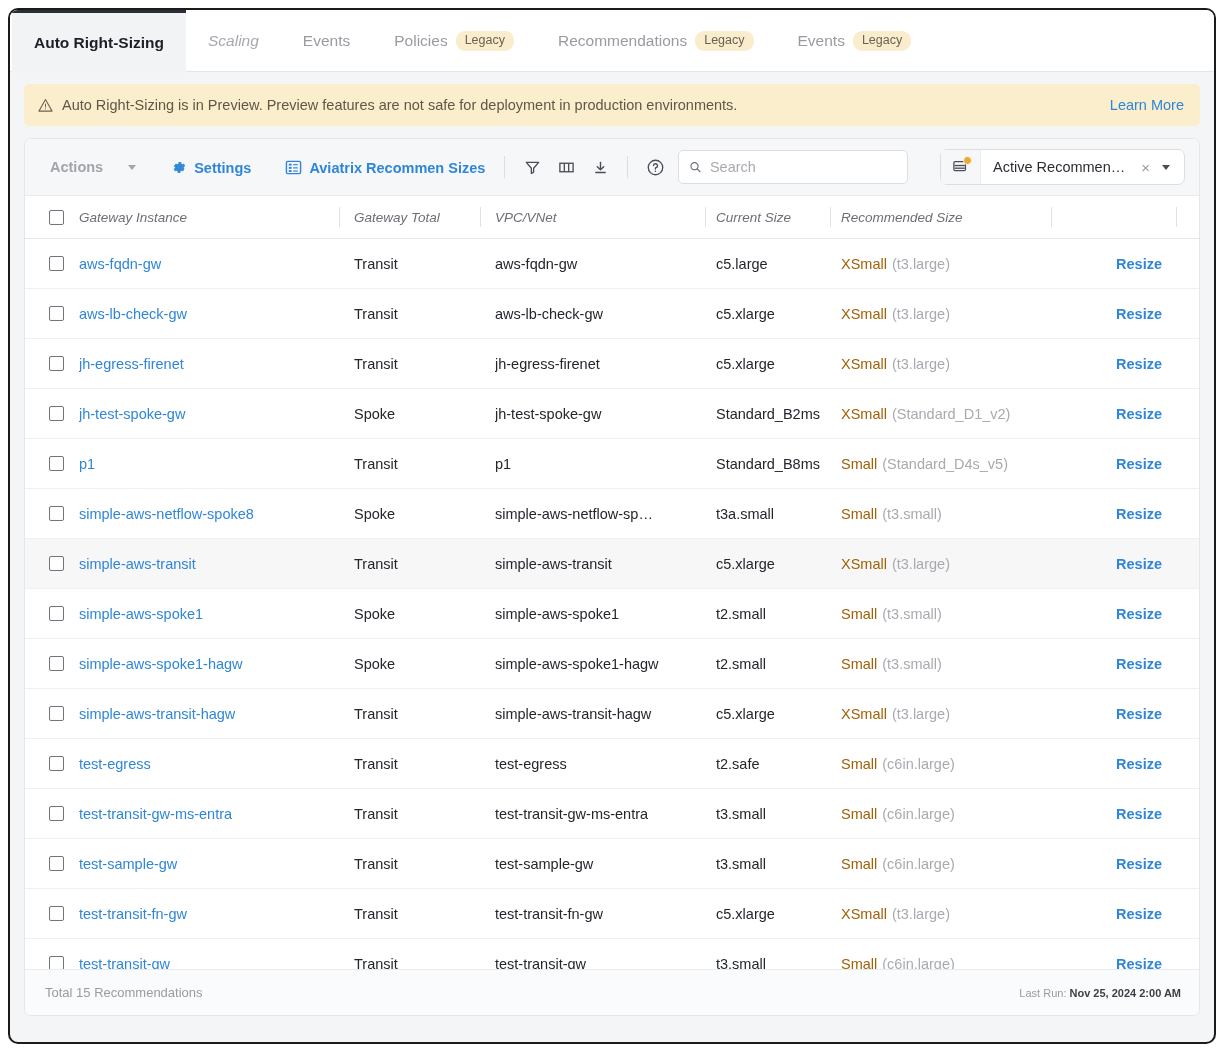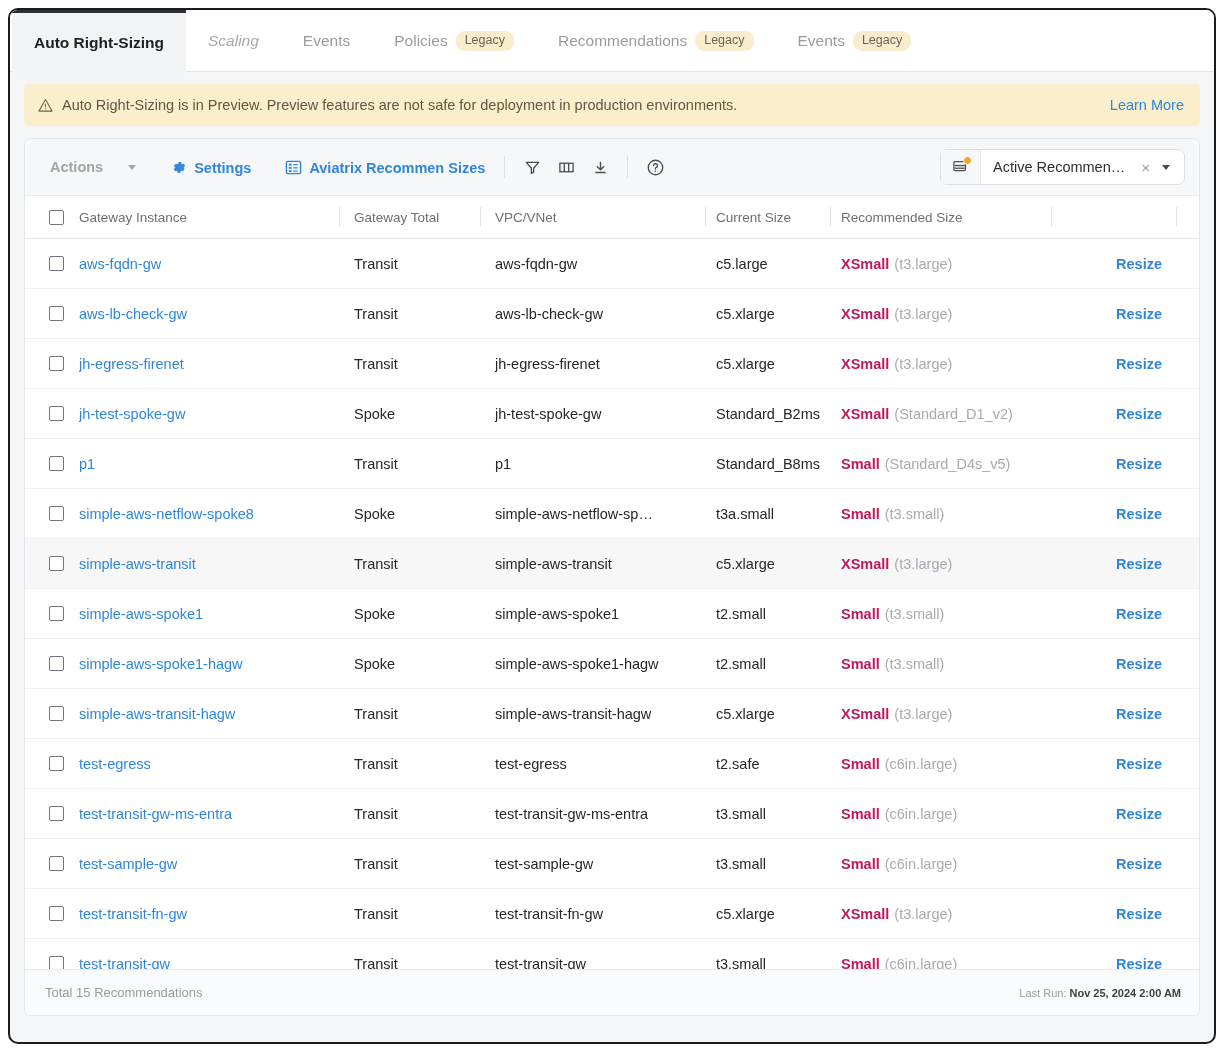--- a/index.html
+++ b/index.html
@@ -232,20 +232,21 @@
 
   .hsep {
     width: 1px; height: 20px; background: #e0e2e5; flex: none;
   }
 
   .th {
     font-size: 13.5px;
     color: #6d6f77;
     white-space: nowrap;
     overflow: hidden;
+    font-style: italic;
   }
 
   .cbox {
     width: 15px; height: 15px;
     border: 1.4px solid #72747c;
     border-radius: 2px;
     background: #fff;
     display: block;
     cursor: pointer;
   }
@@ -259,21 +260,21 @@
   }
   .link {
     font-size: 14.5px;
     color: #2f86d8;
     cursor: pointer;
     white-space: nowrap;
     overflow: hidden;
     text-overflow: ellipsis;
     display: block;
   }
-  .rec-main { font-weight: 700; color: #be185d; }
+  .rec-main { font-weight: 400; color: #a16207; }
   .rec-sub  { color: #a8aab0; font-weight: 400; }
   .resize {
     color: #2f86d8;
     font-size: 14.5px;
     font-weight: 700;
     cursor: pointer;
   }
   .kebab {
     color: #5c5f66;
     font-size: 16px;
@@ -398,20 +399,27 @@
       <div class="vsep"></div>
 
       <div class="tb-icon">
         <svg width="19" height="19" viewBox="0 0 20 20">
           <circle cx="10" cy="10" r="7.6" fill="none" stroke="#4a4d55" stroke-width="1.4"></circle>
           <path d="M7.9 7.9a2.1 2.1 0 1 1 2.6 2.3c-.5.2-.6.6-.6 1v.4" fill="none" stroke="#4a4d55" stroke-width="1.4" stroke-linecap="round"></path>
           <circle cx="9.9" cy="14" r="0.85" fill="#4a4d55"></circle>
         </svg>
       </div>
 
+      <div class="search-box">
+        <svg width="14" height="14" viewBox="0 0 16 16">
+          <circle cx="7" cy="7" r="4.5" fill="none" stroke="#6d6f77" stroke-width="1.5"></circle>
+          <line x1="10.4" y1="10.4" x2="14" y2="14" stroke="#6d6f77" stroke-width="1.5" stroke-linecap="round"></line>
+        </svg>
+        <input type="text" placeholder="Search" style="">
+      </div>
 
       <div class="filter-chip">
         <div class="chip-iconwrap">
           <svg width="18" height="16" viewBox="0 0 20 18">
             <rect x="2" y="3" width="13" height="10" rx="1.3" fill="none" stroke="#4a4d55" stroke-width="1.4"></rect>
             <rect x="2.8" y="6.6" width="11.4" height="1.5" fill="#4a4d55"></rect>
             <rect x="2.8" y="9.6" width="11.4" height="1.5" fill="#4a4d55"></rect>
           </svg>
           <span class="chip-dot"></span>
         </div>

